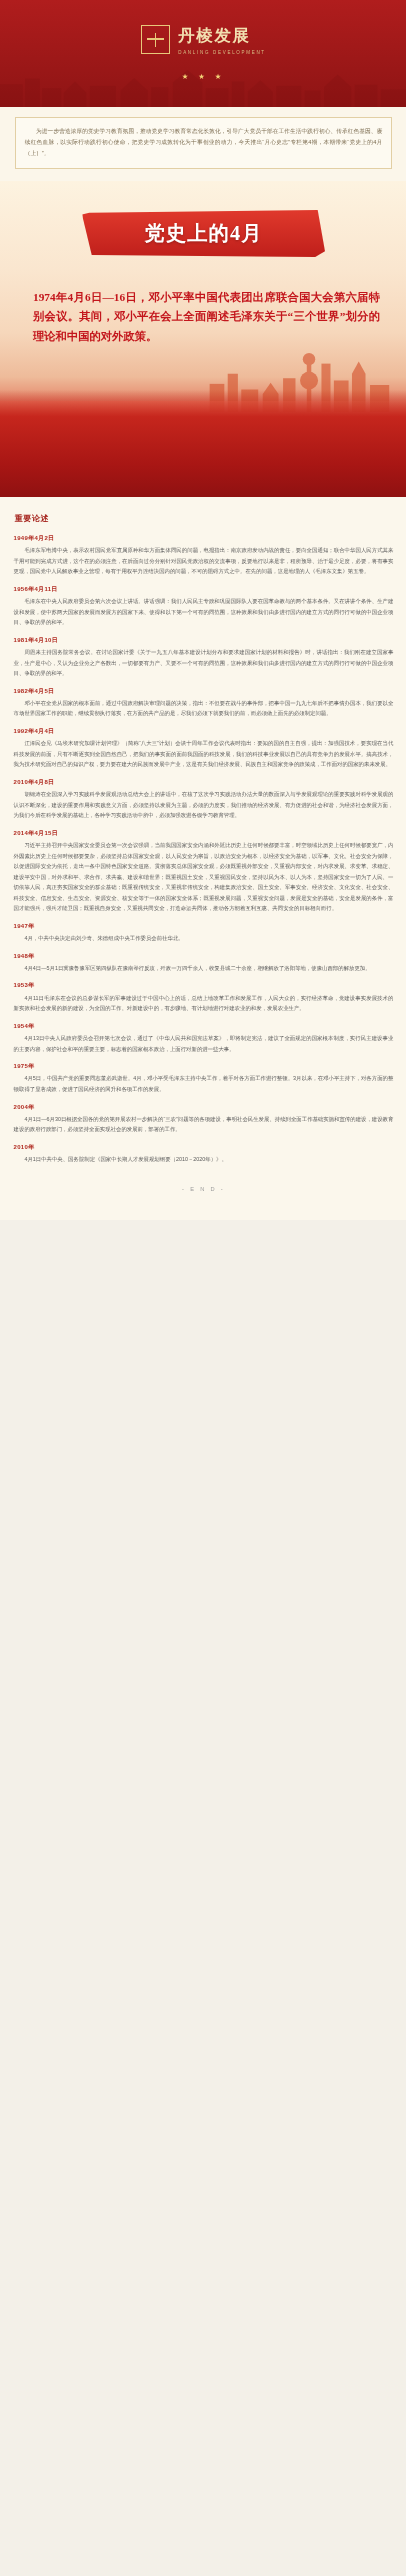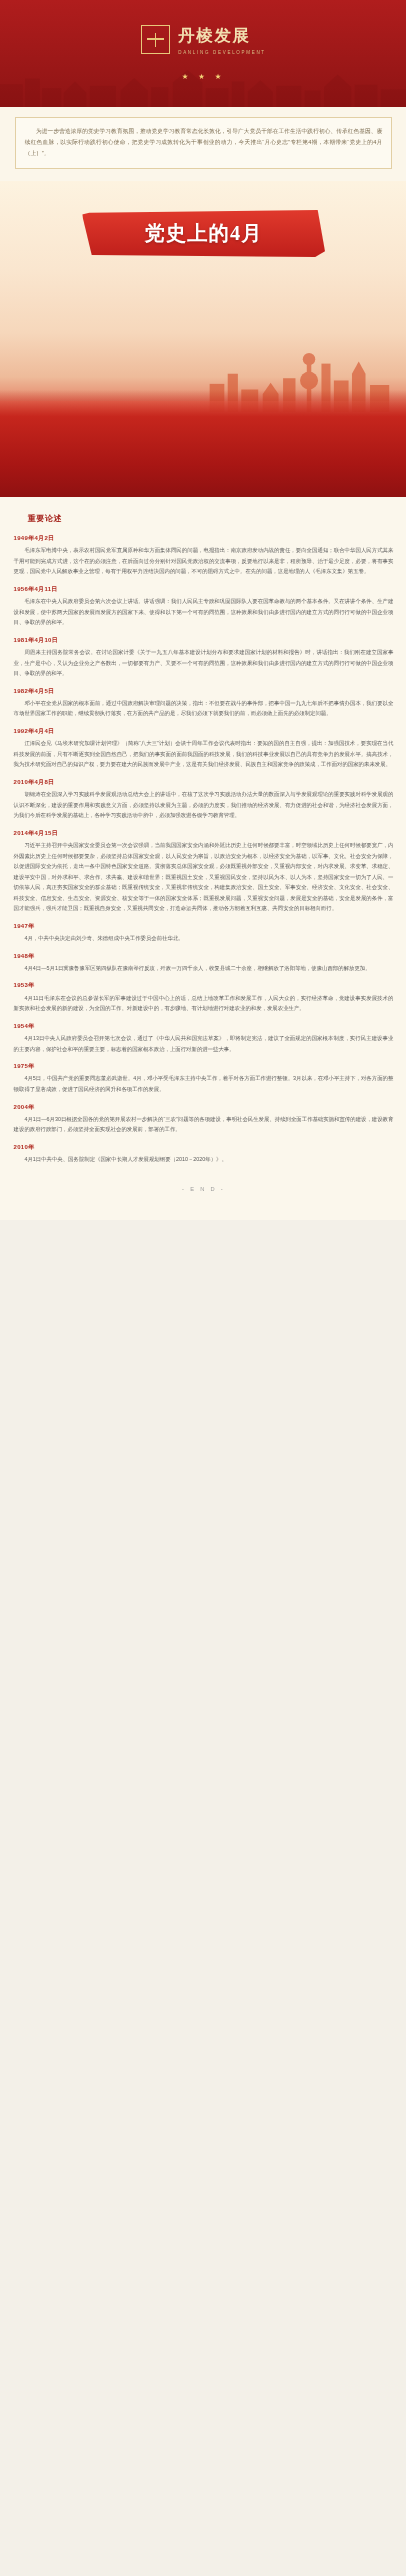--- a/index.html
+++ b/index.html
@@ -136,21 +136,21 @@
     font-weight: bold;
     color: #a6251e;
     font-family: "Liberation Serif","DejaVu Serif", serif;
     letter-spacing: 0.6px;
   }
   .sec-head-inner:after {
     content: "";
     position: absolute; left: 0; right: 0; bottom: 0.6px; height: 4px;
     background: #f0c7a6; opacity: .75; z-index: -1;
   }
-  .sec-head-wrap { padding-left: 13px; }
+  .sec-head-wrap { padding-left: 0; }
 
   .entry { margin: 0 13.6px 8px; }
   .entry-date {
     font-size: 6px;
     font-weight: bold;
     color: #b02a20;
     margin-bottom: 2.3px;
     letter-spacing: 0.3px;
   }
   .entry-text {
@@ -205,20 +205,21 @@
   </div>
 
   <div class="intro-wrap">
     <div class="intro">为进一步营造浓厚的党史学习教育氛围，推动党史学习教育常态化长效化，引导广大党员干部在工作生活中践行初心、传承红色基因、赓续红色血脉，以实际行动践行初心使命，把党史学习成效转化为干事创业的动力，今天推出“月心史志”专栏第4期，本期带来“党史上的4月（上）”。</div>
   </div>
 
   <div class="hero">
     <div class="hero-banner">
       <div class="hero-title">党史上的4月</div>
     </div>
+    <div class="hero-quote">1974年4月6日—16日，邓小平率中国代表团出席联合国大会第六届特别会议。其间，邓小平在会上全面阐述毛泽东关于“三个世界”划分的理论和中国的对外政策。</div>
     <svg class="hero-city" viewBox="0 0 340 160" preserveAspectRatio="none">
       <g fill="#d4552f" opacity="0.75">
         <rect x="10" y="110" width="26" height="50"></rect>
         <rect x="42" y="92" width="18" height="68"></rect>
         <rect x="66" y="120" width="30" height="40"></rect>
         <path d="M104 128 L118 108 L132 128 L132 160 L104 160 Z"></path>
         <rect x="140" y="100" width="22" height="60"></rect>
         <circle cx="186" cy="66" r="11"></circle>
         <rect x="182" y="70" width="8" height="90"></rect>
         <circle cx="186" cy="104" r="16"></circle>

